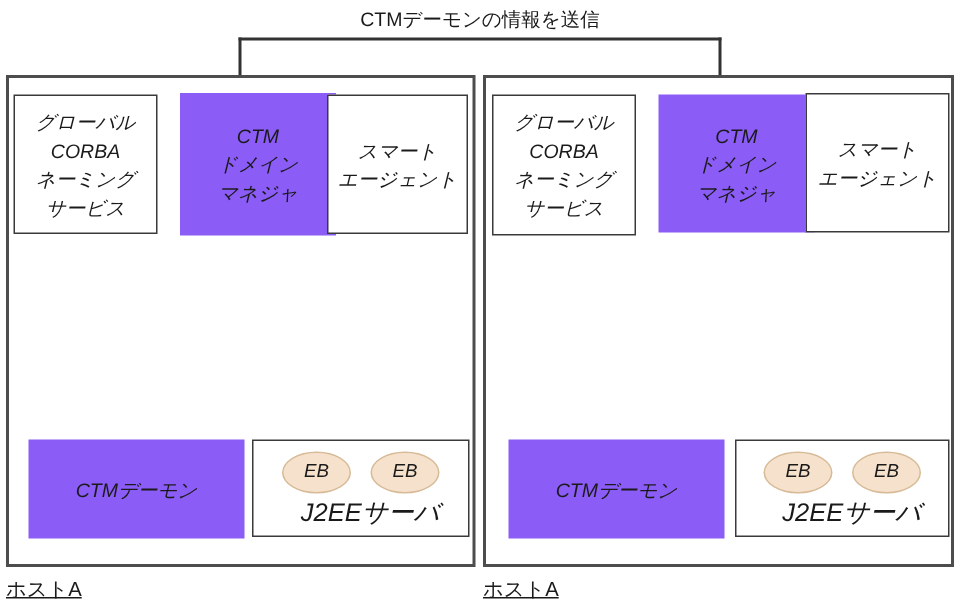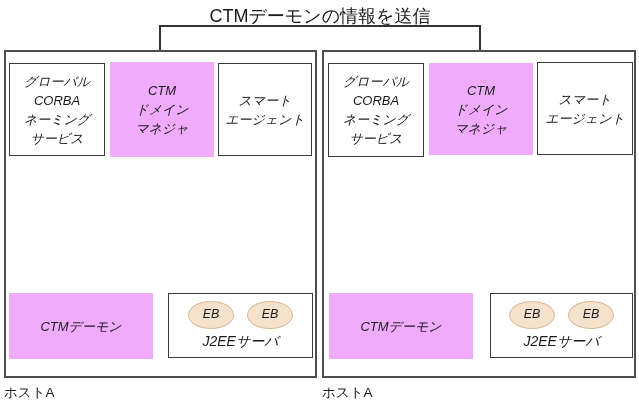--- a/index.html
+++ b/index.html
@@ -13,68 +13,68 @@
     position:absolute; border:2px solid #4d4d4d; background:#ffffff;font-style:italic;
   }
   #host-a { left:4px;  top:50px; width:313px; height:328px; }
   #host-b { left:322px; top:50px; width:314px; height:328px; }
 
   .node {
     position:absolute; border:1.5px solid #3a3a3a; background:#ffffff;
     display:flex; align-items:center; justify-content:center;
     text-align:center; font-size:13px; line-height:19px; white-space:pre-line;
   }
-  .pink { background:#f0abfc; border:none; }
+  .pink { background:#8b5cf6; border:none;margin-left:10px; }
 
   
   #a-naming { left:3px;   top:11px;  width:96px;  height:93px; }
   #a-dm     { left:104px; top:10px;  width:104px; height:95px; }
   #a-agent  { left:212px; top:11px;  width:94px;  height:93px; }
   #a-daemon { left:3px;   top:241px; width:144px; height:66px; }
   #a-j2ee   { left:162px; top:241px; width:145px; height:65px; }
 
   
   #b-naming { left:4px;   top:11px;  width:96px;  height:94px; }
   #b-dm     { left:105px; top:11px;  width:104px; height:92px; }
   #b-agent  { left:213px; top:10px;  width:96px;  height:93px; }
   #b-daemon { left:5px;   top:241px; width:144px; height:66px; }
   #b-j2ee   { left:166px; top:241px; width:143px; height:65px; }
 
-  .j2ee-inner { display:flex; flex-direction:column; align-items:center; justify-content:center; gap:3px; }
+  .j2ee-inner { display:flex; flex-direction:column; align-items:flex-end; justify-content:center; gap:3px; }
   .eb-row { display:flex; gap:13px; }
   .eb {
     width:46px; height:28px; border-radius:50%;
     background:#F6E2CC; border:1px solid #D7BA97;
     display:flex; align-items:center; justify-content:center;
     font-size:12.5px; line-height:12.5px;
   }
-  .j2ee-label { font-size:14px; }
+  .j2ee-label { font-size:17px; }
 
-  .host-label { position:absolute; font-size:13.5px; }
+  .host-label { position:absolute; font-size:13.5px;text-decoration:underline; }
   #a-host-label { left:4px;   top:384px; }
   #b-host-label { left:322px; top:384px; }
 
   
   .line { position:absolute; background:#333333; }
   #line-top-h   { left:159px; top:25px;  width:322px; height:1.5px; }
   #line-a-top-v { left:159px; top:25px;  width:1.5px; height:37px; }
   #line-b-top-v { left:479px; top:25px;  width:1.5px; height:37px; }
   #line-a-up    { left:129px; top:157px; width:1.5px; height:136px; }
   #line-b-down  { left:440px; top:155px; width:1.5px; height:137px; }
 
   
   .chev { position:absolute; width:9px; height:9px; }
   .chev-up   { border-left:1.5px solid #333; border-top:1.5px solid #333;     transform:rotate(45deg); }
   .chev-down { border-right:1.5px solid #333; border-bottom:1.5px solid #333; transform:rotate(45deg); }
   #chev-b-in   { left:475px; top:51px; }
   #chev-a-up   { left:125px; top:159px; }
   #chev-b-down { left:436px; top:281px; }
 
   .flow-label { position:absolute; font-size:13px; white-space:pre; }
-  #top-label { left:160px; top:4px; width:320px; text-align:center; font-size:18px; }
+  #top-label { left:160px; top:4px; width:320px; text-align:center; font-size:13px; }
   #a-arrow-label { left:135px; top:220px; }
   #b-arrow-label { left:447px; top:183px; line-height:18.5px; text-align:left; }
 </style>
 </head>
 <body>
 
 <div class="canvas">
 
   <div class="flow-label" id="top-label">CTMデーモンの情報を送信</div>
   <div class="line" id="line-top-h"></div>

